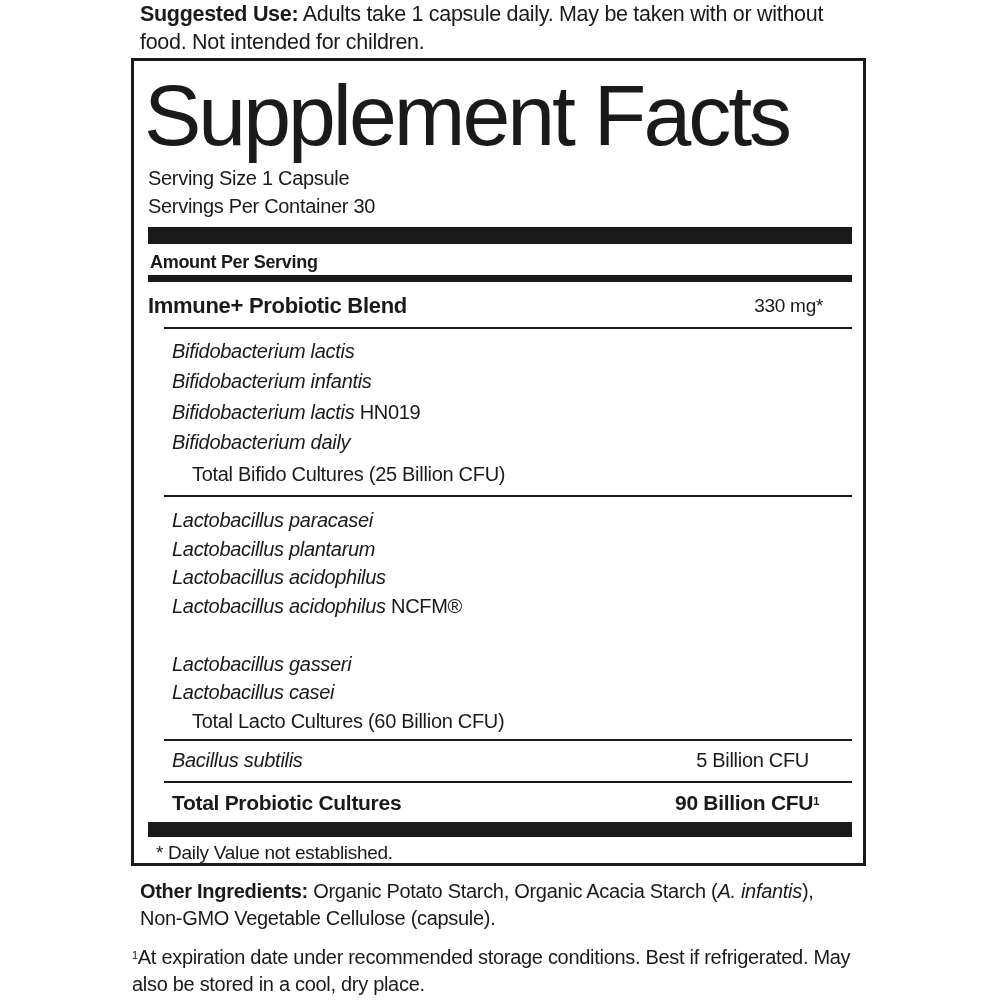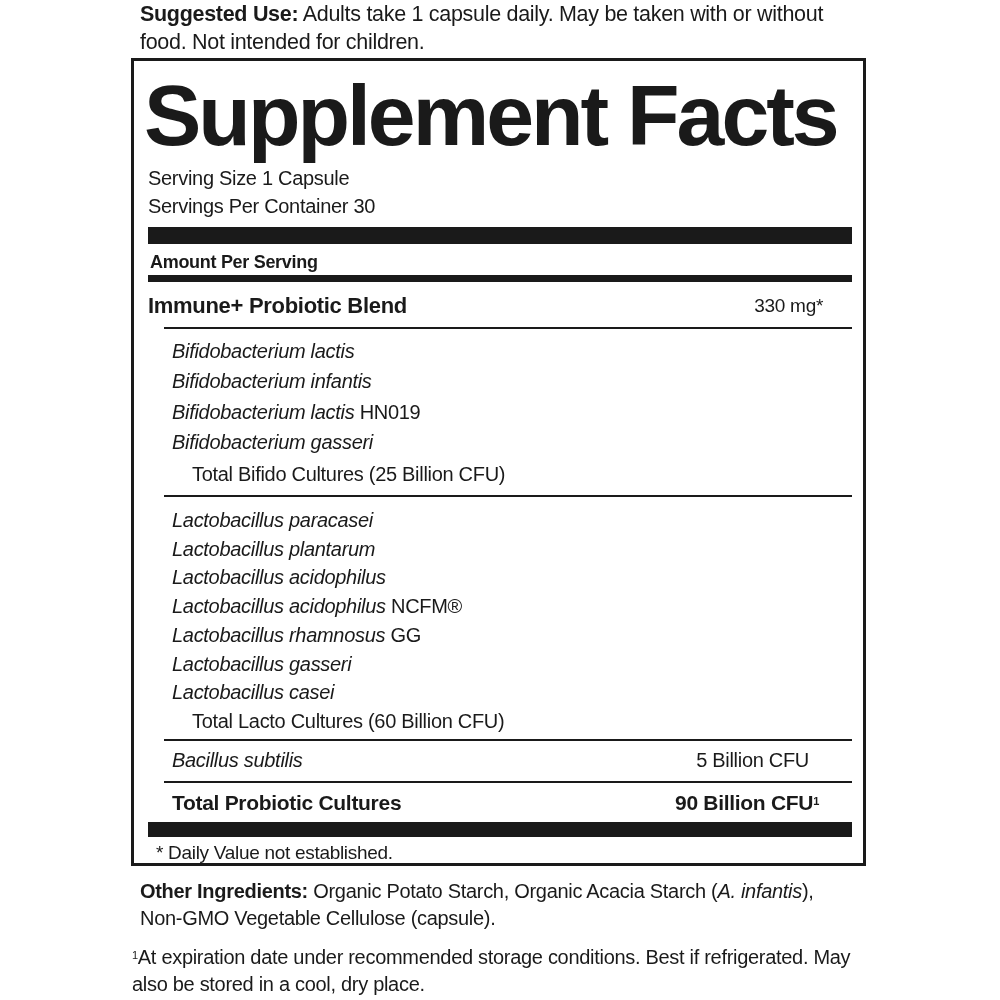--- a/index.html
+++ b/index.html
@@ -1,21 +1,21 @@
 <!DOCTYPE html>
 <html><head>
 <meta charset="utf-8">
 <style>
   html, body { margin: 0; padding: 0; background: #ffffff; }
   body { width: 1000px; height: 1000px; position: relative; overflow: hidden;
          font-family: "Liberation Sans", "DejaVu Sans", sans-serif; color: #1a1a1a; }
   .suggested { position: absolute; left: 140px; top: 0px; width: 720px; font-size: 21.5px; line-height: 28px; letter-spacing: -0.3px; }
   .bold { font-weight: bold; }
   .panel { position: absolute; left: 131px; top: 58px; width: 735px; height: 808px; border: 3px solid #1a1a1a; box-sizing: border-box; }
-  .title { position: absolute; left: 10px; top: 4px; font-size: 86px; font-weight: bold; letter-spacing: -3px; line-height: 100px; white-space: nowrap; }
+  .title { position: absolute; left: 10px; top: 4px; font-size: 86px; font-weight: normal; letter-spacing: -3px; line-height: 100px; white-space: nowrap; }
   .serv { position: absolute; left: 14px; font-size: 20px; letter-spacing: -0.3px; line-height: 26px; }
   .thick { position: absolute; left: 14px; width: 704px; background: #1a1a1a; }
   .thin { position: absolute; background: #1a1a1a; height: 2px; }
   .txt { position: absolute; font-size: 20px; line-height: 26px; letter-spacing: -0.3px; white-space: nowrap; }
   .it { font-style: italic; }
   .right { text-align: right; }
   .foot { position: absolute; left: 140px; font-size: 20px; line-height: 27px; letter-spacing: -0.3px; width: 720px; }
   sup { font-size: 11px; vertical-align: top; position: relative; top: -2px; }
 </style>
 </head>
@@ -30,29 +30,28 @@
   <div class="thick" style="top:166px;height:17px"></div>
   <div class="txt bold" style="left:16px;top:188px;font-size:18px">Amount Per Serving</div>
   <div class="thick" style="top:214px;height:7px"></div>
   <div class="txt bold" style="left:14px;top:232px;font-size:22px">Immune+ Probiotic Blend</div>
   <div class="txt right" style="right:40px;top:232px;font-size:19px">330 mg*</div>
   <div class="thin" style="left:30px;width:688px;top:266px"></div>
 
   <div class="txt" style="left:38px;top:277px"><span class="it">Bifidobacterium lactis</span><span></span></div>
   <div class="txt" style="left:38px;top:307px"><span class="it">Bifidobacterium infantis</span><span></span></div>
   <div class="txt" style="left:38px;top:338px"><span class="it">Bifidobacterium lactis</span><span> HN019</span></div>
-  <div class="txt" style="left:38px;top:368px"><span class="it">Bifidobacterium gasseri</span><span></span></div>
+  <div class="txt" style="left:38px;top:368px"><span class="it">Bifidobacterium daily</span><span></span></div>
   <div class="txt" style="left:58px;top:400px">Total Bifido Cultures (25 Billion CFU)</div>
   <div class="thin" style="left:30px;width:688px;top:434px"></div>
 
   <div class="txt" style="left:38px;top:446px"><span class="it">Lactobacillus paracasei</span><span></span></div>
   <div class="txt" style="left:38px;top:475px"><span class="it">Lactobacillus plantarum</span><span></span></div>
   <div class="txt" style="left:38px;top:503px"><span class="it">Lactobacillus acidophilus</span><span></span></div>
   <div class="txt" style="left:38px;top:532px"><span class="it">Lactobacillus acidophilus</span><span> NCFM®</span></div>
-  <div class="txt" style="left:38px;top:561px"><span class="it">Lactobacillus rhamnosus</span><span> GG</span></div>
   <div class="txt" style="left:38px;top:590px"><span class="it">Lactobacillus gasseri</span><span></span></div>
   <div class="txt" style="left:38px;top:618px"><span class="it">Lactobacillus casei</span><span></span></div>
   <div class="txt" style="left:58px;top:647px">Total Lacto Cultures (60 Billion CFU)</div>
   <div class="thin" style="left:30px;width:688px;top:678px"></div>
 
   <div class="txt it" style="left:38px;top:686px">Bacillus subtilis</div>
   <div class="txt right" style="right:54px;top:686px">5 Billion CFU</div>
   <div class="thin" style="left:30px;width:688px;top:720px"></div>
 
   <div class="txt bold" style="left:38px;top:729px;font-size:21px">Total Probiotic Cultures</div>

